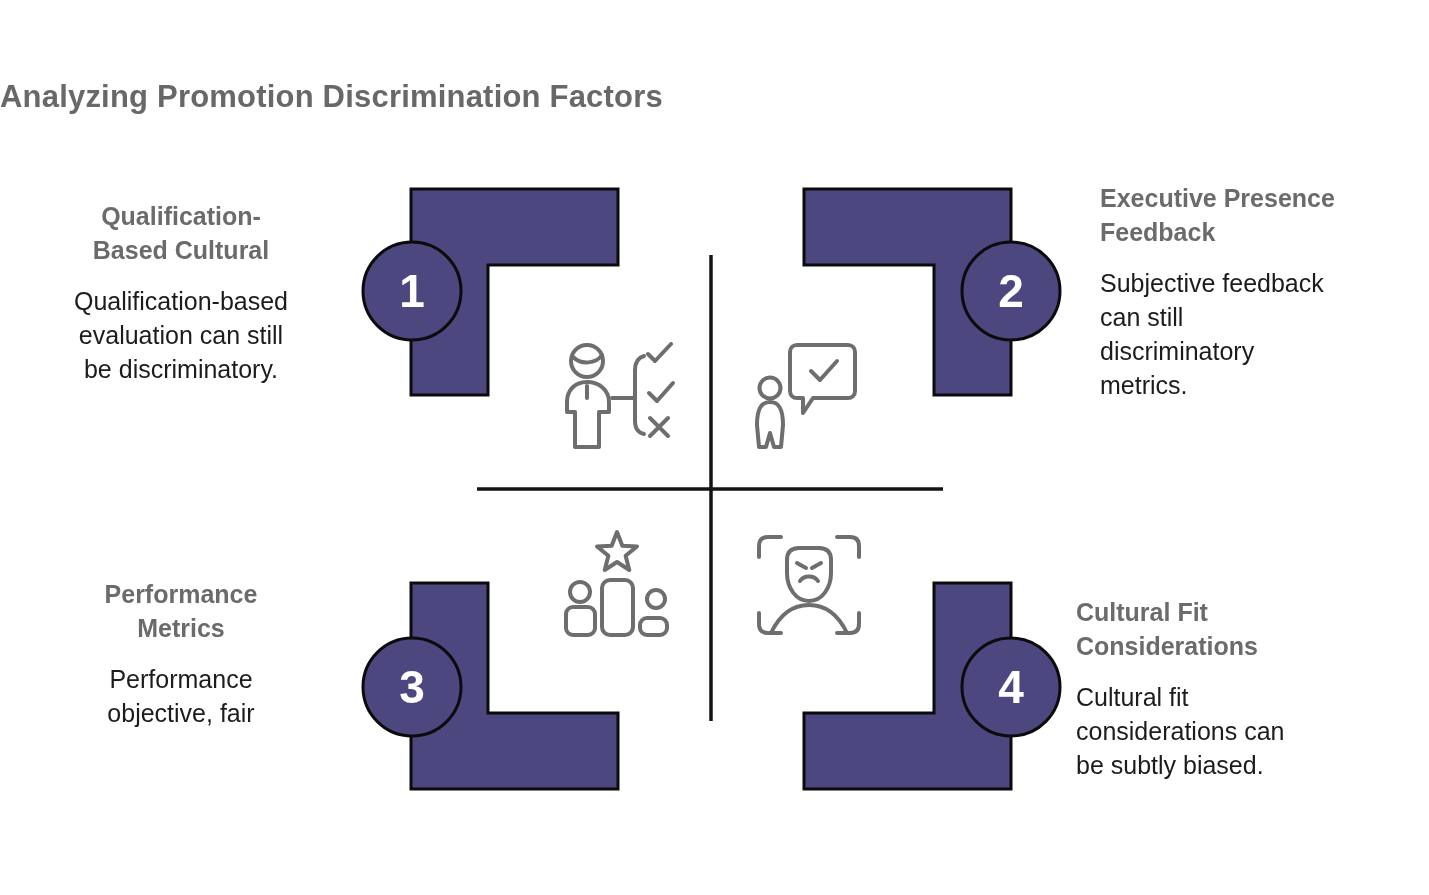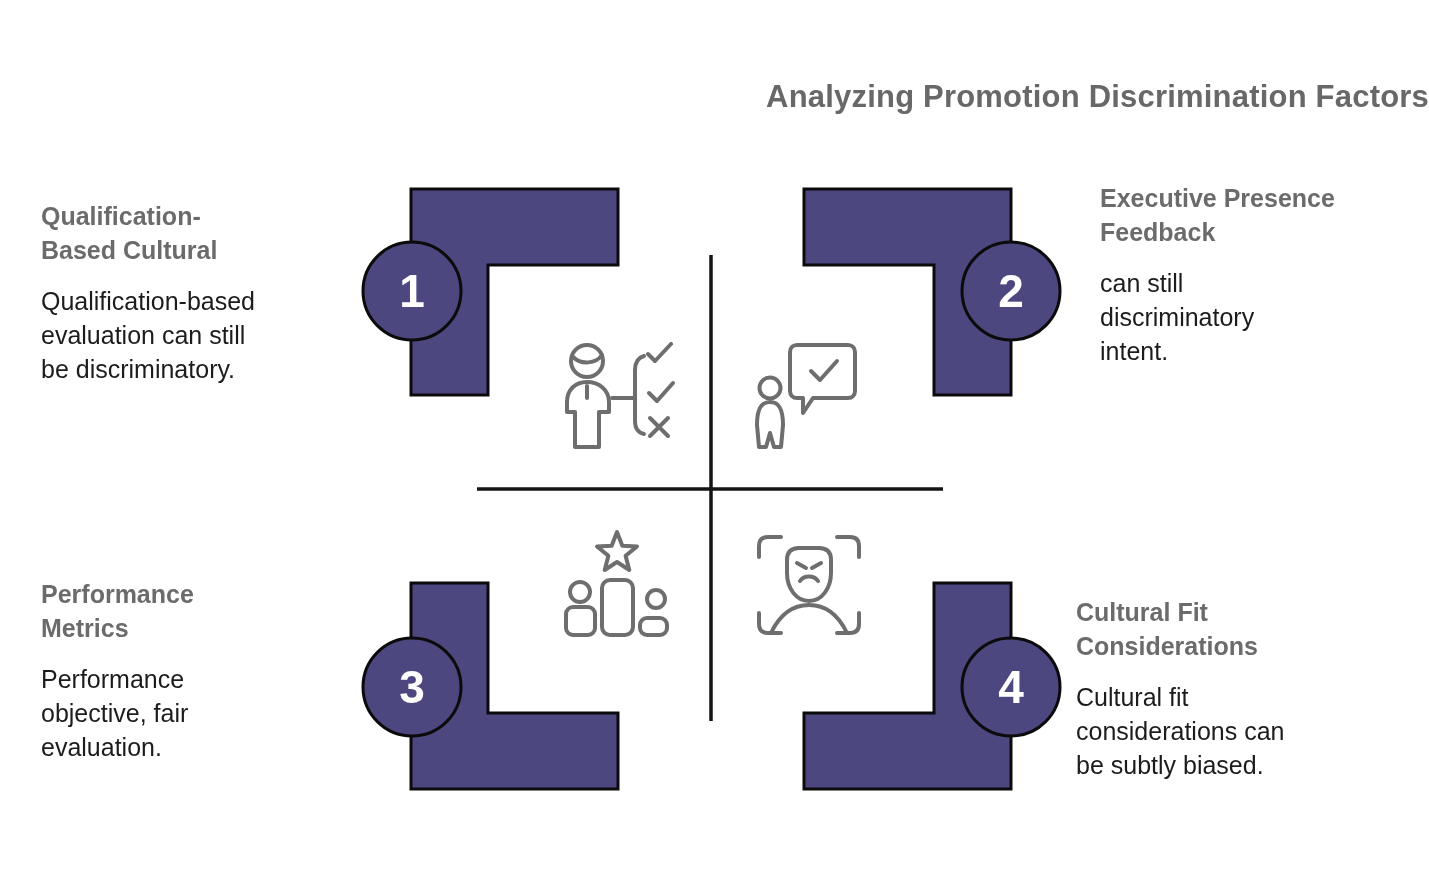--- a/index.html
+++ b/index.html
@@ -10,21 +10,21 @@
     height: 895px;
     background: #ffffff;
     font-family: "Liberation Sans", sans-serif;
     overflow: hidden;
   }
   .title {
     position: absolute;
     top: 79px;
     left: 0;
     width: 100%;
-    text-align: right;
+    text-align: left;
     font-size: 31px;
     font-weight: 700;
     color: #686868;
     letter-spacing: 0.2px;
   }
   .shapes { position: absolute; left: 0; top: 0; }
   .lblock { fill: #4D4780; stroke: #0b0b0b; stroke-width: 3; }
   .ncircle { fill: #4D4780; stroke: #0b0b0b; stroke-width: 3; }
   .divider { stroke: #141414; stroke-width: 3.5; }
   .num {
@@ -32,21 +32,21 @@
     width: 100px;
     height: 100px;
     display: flex;
     align-items: center;
     justify-content: center;
     color: #ffffff;
     font-size: 46px;
     font-weight: 700;
   }
   .tblock { position: absolute; font-size: 25px; line-height: 34px; }
-  .tblock.right { text-align: left; }
+  .tblock.right { text-align: center; }
   .tblock.left  { text-align: left; }
   .thead { font-weight: 700; color: #6b6b6b; }
   .tbody { margin-top: 17px; color: #1c1c1c; }
   .icon { position: absolute; }
   .icon path, .icon circle, .icon rect, .icon line {
     fill: none;
     stroke: #6e6e6e;
     stroke-width: 4;
     stroke-linecap: round;
     stroke-linejoin: round;
@@ -90,35 +90,35 @@
       <div>be discriminatory.</div>
     </div>
   </div>
 
   <div class="tblock left" style="left:1100px; top:181px; width:290px">
     <div class="thead">
       <div>Executive Presence</div>
       <div>Feedback</div>
     </div>
     <div class="tbody">
+      <div>Subjective feedback</div>
       <div>can still</div>
       <div>discriminatory</div>
-      <div>intent.</div>
+      <div>metrics.</div>
     </div>
   </div>
 
   <div class="tblock right" style="right:1108px; top:577px; width:280px">
     <div class="thead">
       <div>Performance</div>
       <div>Metrics</div>
     </div>
     <div class="tbody">
       <div>Performance</div>
       <div>objective, fair</div>
-      <div>evaluation.</div>
     </div>
   </div>
 
   <div class="tblock left" style="left:1076px; top:595px; width:290px">
     <div class="thead">
       <div>Cultural Fit</div>
       <div>Considerations</div>
     </div>
     <div class="tbody">
       <div>Cultural fit</div>

